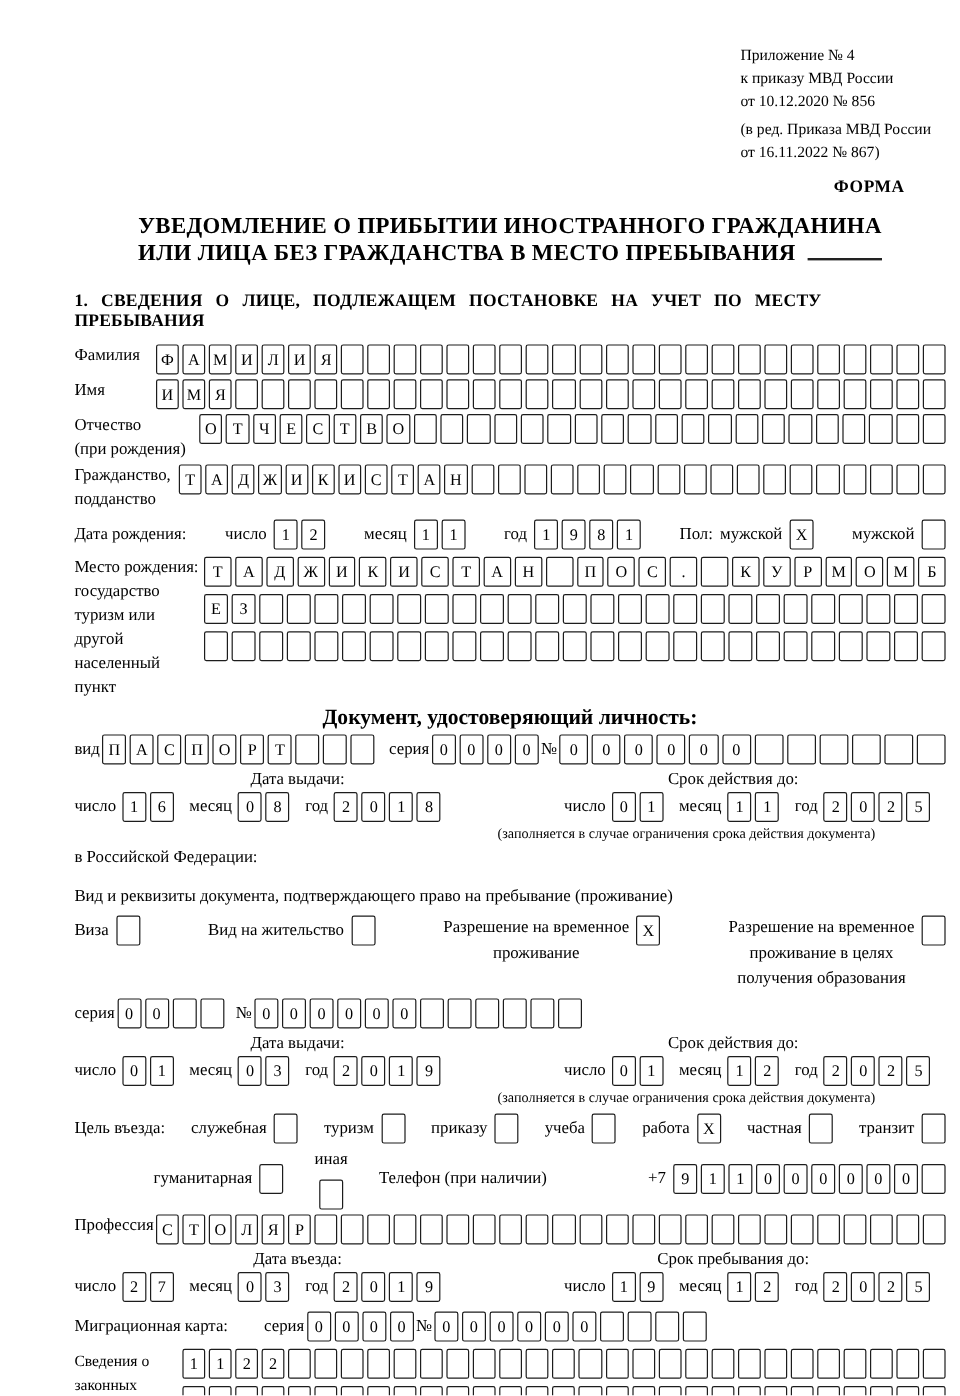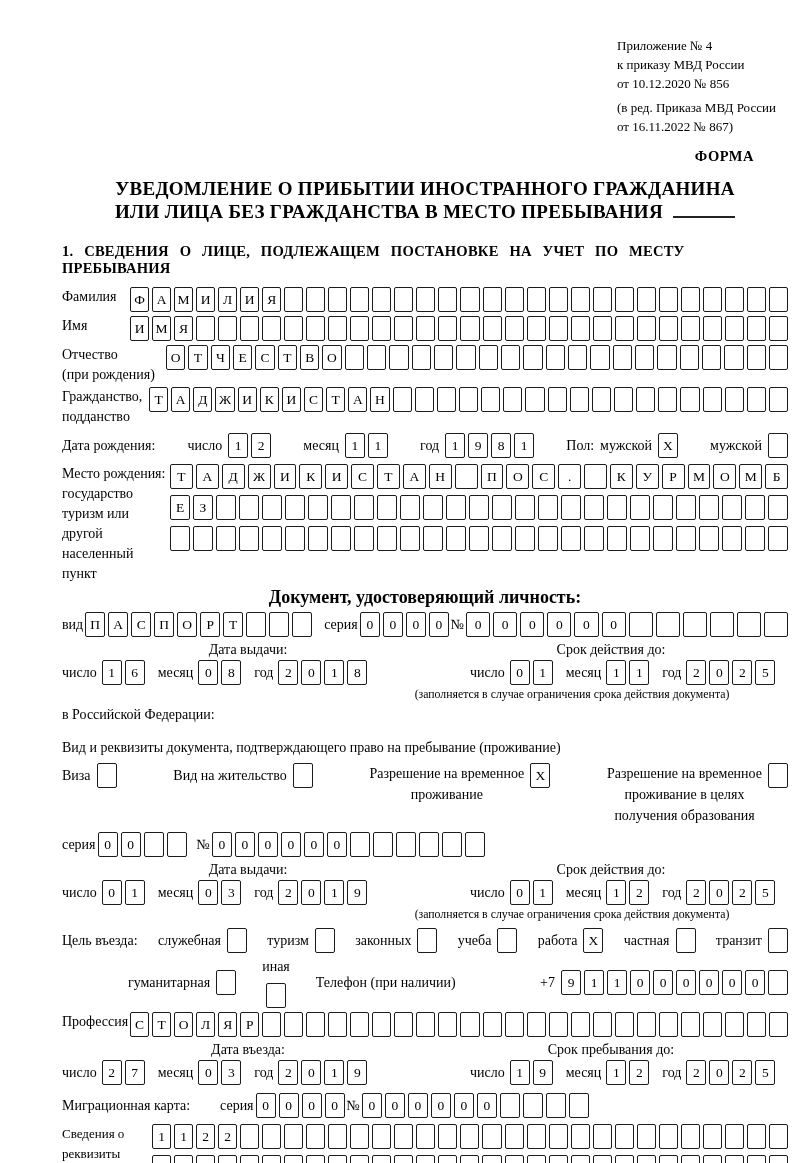--- a/index.html
+++ b/index.html
@@ -555,21 +555,21 @@
           <span class="cell"></span>
         </span>
       </span>
     <span class="pair">
         <span class="lbl">туризм</span>
         <span class="cells">
           <span class="cell"></span>
         </span>
       </span>
     <span class="pair">
-        <span class="lbl">законных</span>
+        <span class="lbl">приказу</span>
         <span class="cells">
           <span class="cell"></span>
         </span>
       </span>
     <span class="pair">
         <span class="lbl">учеба</span>
         <span class="cells">
           <span class="cell"></span>
         </span>
       </span>
@@ -725,21 +725,21 @@
         <span class="cell"></span>
         <span class="cell"></span>
         <span class="cell"></span>
         <span class="cell"></span>
       </span>
   </div>
 
   <div class="frow mt6">
     <span class="reps-labels">
       <div>Сведения о</div>
-      <div>реквизиты</div>
+      <div>законных</div>
       <div>представителях</div>
       <div>(родителях,</div>
       <div>усыновителях,</div>
 
     </span>
     <span class="stack">
       <span class="cells grow">
           <span class="cell">1</span>
           <span class="cell">1</span>
           <span class="cell">2</span>

